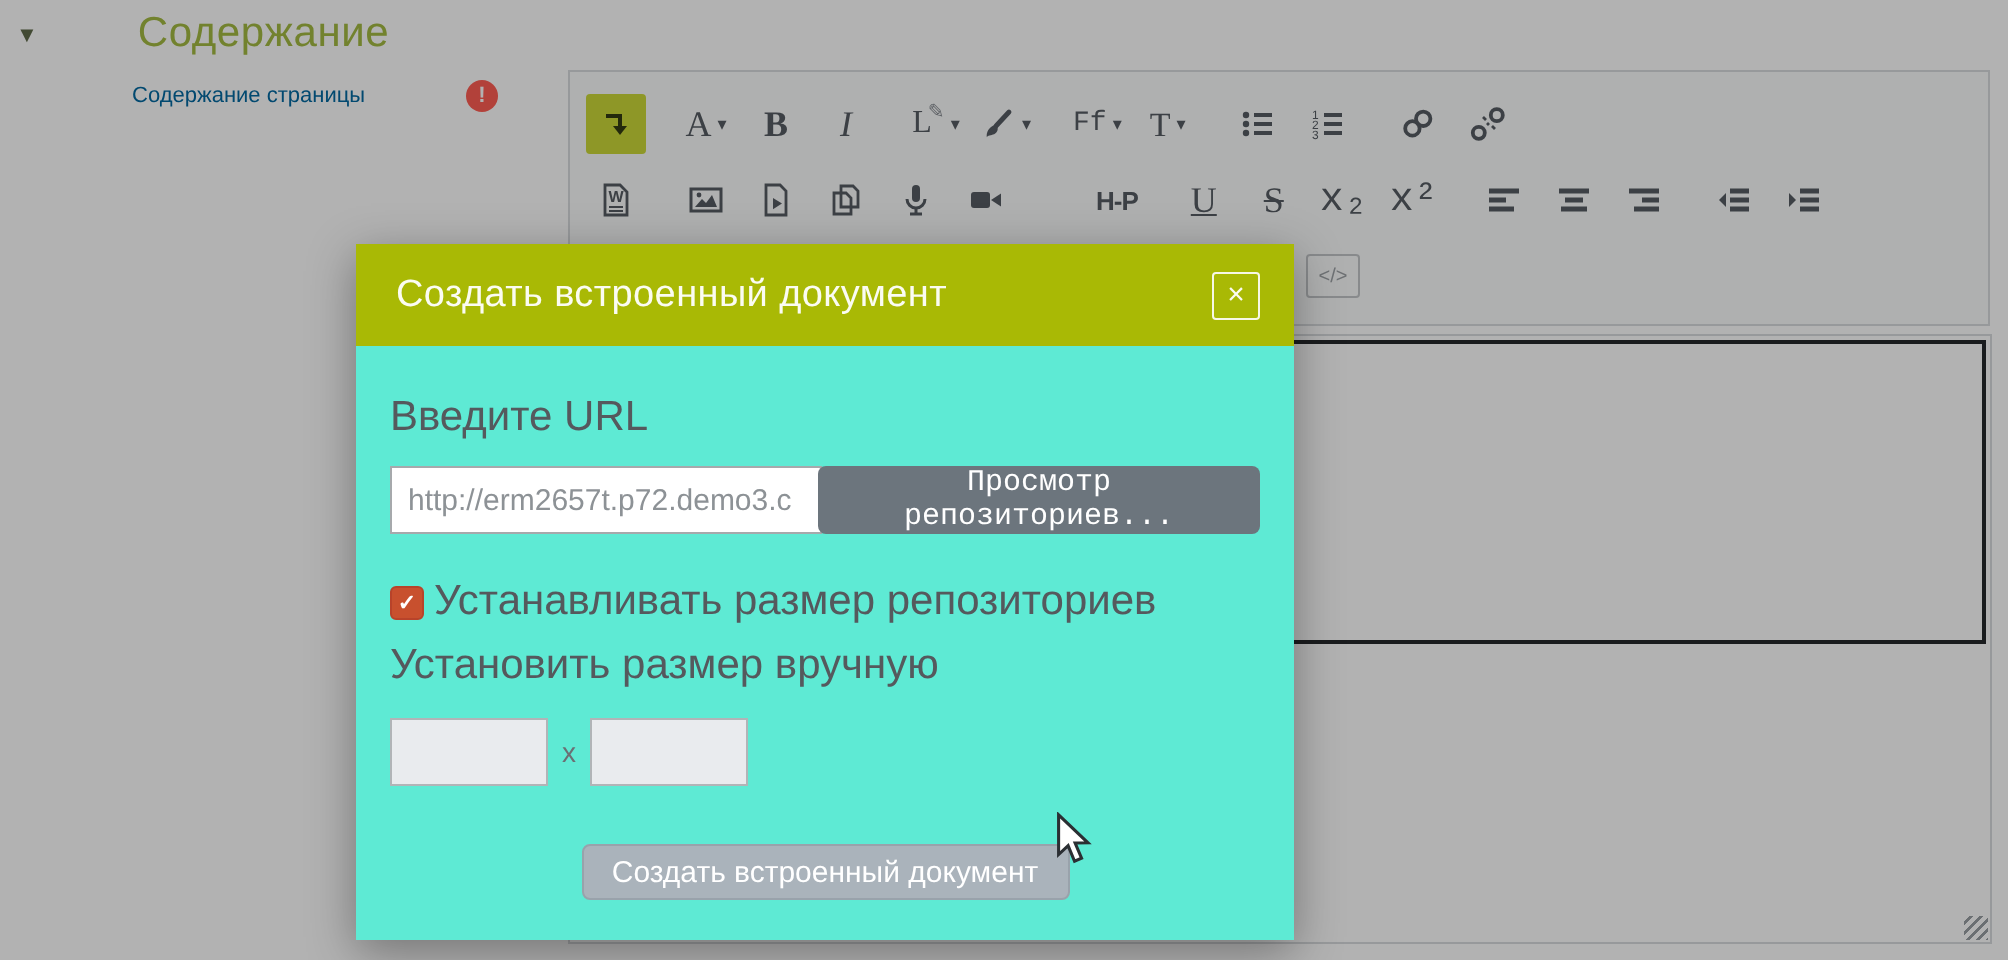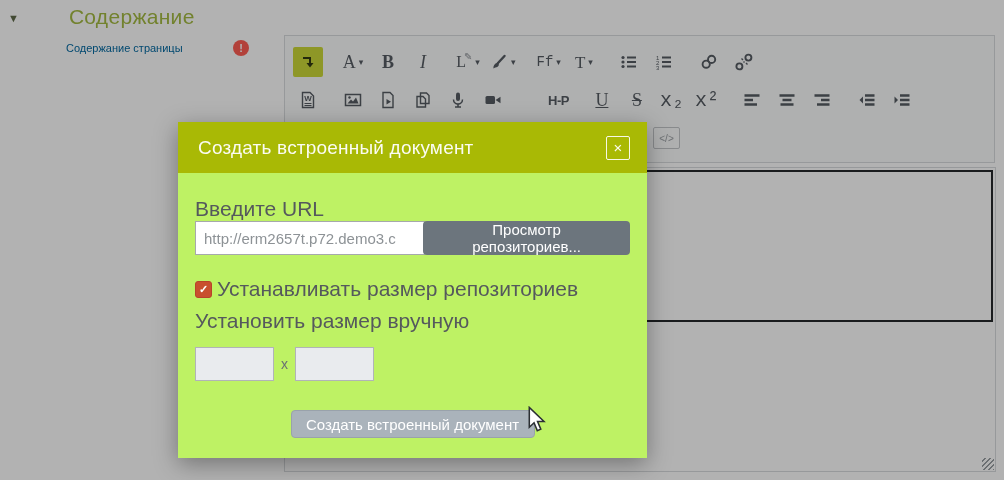--- a/index.html
+++ b/index.html
@@ -40,35 +40,35 @@
     border:1px solid #d9dcde;box-sizing:border-box;background:#fff;}
   .editarea{position:absolute;left:2px;top:2px;width:702px;height:148px;
     border:2px solid #26292c;background:#ffffff;}
   .resize-grip{position:absolute;right:1px;bottom:1px;width:12px;height:12px;
     background:repeating-linear-gradient(135deg,transparent 0 2px,#9aa0a4 2px 3.5px);}
 
   
   .overlay{position:absolute;inset:0;background:rgba(0,0,0,0.30);z-index:50;}
 
   
-  .modal{position:absolute;left:178px;top:122px;width:469px;z-index:100;background:#bef264;
+  .modal{position:absolute;left:178px;top:122px;width:469px;z-index:100;background:#5eead4;
     box-shadow:0 6px 22px rgba(0,0,0,0.35);}
   .modal-header{height:51px;background:#a9b905;display:flex;align-items:center;justify-content:space-between;
     padding:0 17px 0 20px;box-sizing:border-box;}
   .modal-title{font-size:19px;font-weight:300;color:rgba(255,255,255,0.95);letter-spacing:.2px;}
   .modal-close{width:24px;height:24px;border:1px solid rgba(255,255,255,0.9);border-radius:2px;
     background:transparent;color:rgba(255,255,255,0.95);font-size:15px;line-height:1;
     display:flex;align-items:center;justify-content:center;cursor:pointer;}
   .modal-body{padding:24px 17px 20px 17px;}
   .m-label{font-size:21px;color:#55595d;}
-  .url-row{display:flex;}
+  .url-row{display:flex;margin-top:12px;}
   .url-input{width:214px;height:32px;border:1px solid #a6a9ac;border-right:none;padding:0 8px;
     font-size:15px;color:#8d9296;font-family:"Liberation Sans",sans-serif;outline:none;}
   .browse-btn{height:34px;padding:0 13px;background:#6c757d;color:#fff;border:none;border-radius:4px;
-    font-size:15px;font-family:Liberation Sans, sans-serif;cursor:pointer;margin-left:-2px;}
+    font-size:15px;font-family:Liberation Mono, monospace;cursor:pointer;margin-left:-2px;}
   .check-row{display:flex;align-items:center;gap:5px;margin-top:22px;}
   .checkbox{width:15px;height:15px;border-radius:3px;background:#c8502e;border:1px solid #b8432a;
     color:#fff;font-size:11px;font-weight:bold;display:flex;align-items:center;justify-content:center;cursor:pointer;}
   .manual-label{margin-top:8px;}
   .size-row{display:flex;align-items:center;gap:7px;margin-top:14px;}
   .size-input{width:79px;height:34px;background:#e9ebee;border:1px solid #b1b4b7;box-sizing:border-box;}
   .size-x{font-size:14px;color:#6b7074;}
   .submit-row{display:flex;justify-content:center;margin-top:29px;}
   .submit-btn{width:244px;height:28px;background:#aab3bb;border:1px solid #99a2ab;border-radius:4px;
     color:#fff;font-size:15px;font-family:"Liberation Sans",sans-serif;cursor:pointer;}

